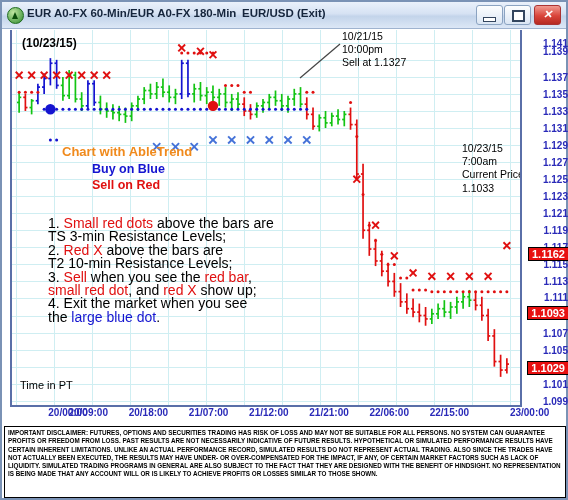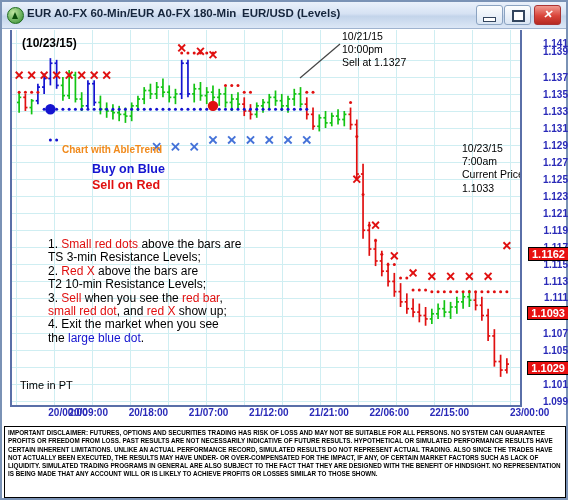--- a/index.html
+++ b/index.html
@@ -49,43 +49,43 @@
 
   
   #timeaxis{position:absolute;left:8px;top:405px;width:560px;height:16px;}
   .tlab{position:absolute;top:0;font-size:10px;font-weight:bold;color:#2a2ab8;white-space:nowrap;
     transform:translateX(-50%);}
 
   
   .ctext{position:absolute;white-space:pre;}
   #date-label{left:10px;top:6px;font-size:12px;font-weight:bold;color:#000;}
   #time-pt{left:8px;top:349px;font-size:11px;color:#000;}
-  #brand{left:50px;top:114px;font-size:10px;font-weight:bold;color:#f08a1c;}
+  #brand{left:50px;top:114px;font-size:13px;font-weight:bold;color:#f08a1c;}
   #buyblue{left:80px;top:132px;font-size:12.5px;font-weight:bold;color:#1414d0;}
   #sellred{left:80px;top:148px;font-size:12.5px;font-weight:bold;color:#e01010;}
-  #bullets{left:36px;top:208px;font-size:12px;color:#000;line-height:13.4px;}
+  #bullets{left:36px;top:187px;font-size:14px;color:#000;line-height:13.4px;}
   .r{color:#e01010;} .b{color:#1414d0;}
   #ann1{left:330px;top:0;font-size:10.5px;color:#000;line-height:13.2px;}
   #ann2{left:450px;top:112px;font-size:10.5px;color:#000;line-height:13.2px;}
 
   
   #disclaimer{position:absolute;left:2px;top:424px;width:562px;height:72px;
     border:1px solid #000;box-sizing:border-box;padding:2px 3px;
     font-size:6.3px;line-height:8.3px;color:#000;font-weight:bold;
     font-family:"Liberation Sans",sans-serif;}
 </style>
 </head>
 <body>
 
 <div id="app">
 
   <div id="titlebar">
     <div id="tb-logo"></div>
     <div id="tb-title">EUR A0-FX 60-Min/EUR A0-FX 180-Min</div>
-    <div id="tb-sub">EUR/USD (Levels)</div>
+    <div id="tb-sub">EUR/USD (Exit)</div>
     <div class="winbtn" id="btn-min">
         <i></i>
       </div>
     <div class="winbtn" id="btn-max">
         <i></i>
       </div>
     <div class="winbtn" id="btn-close">
         <i>✕</i>
       </div>
   </div>

